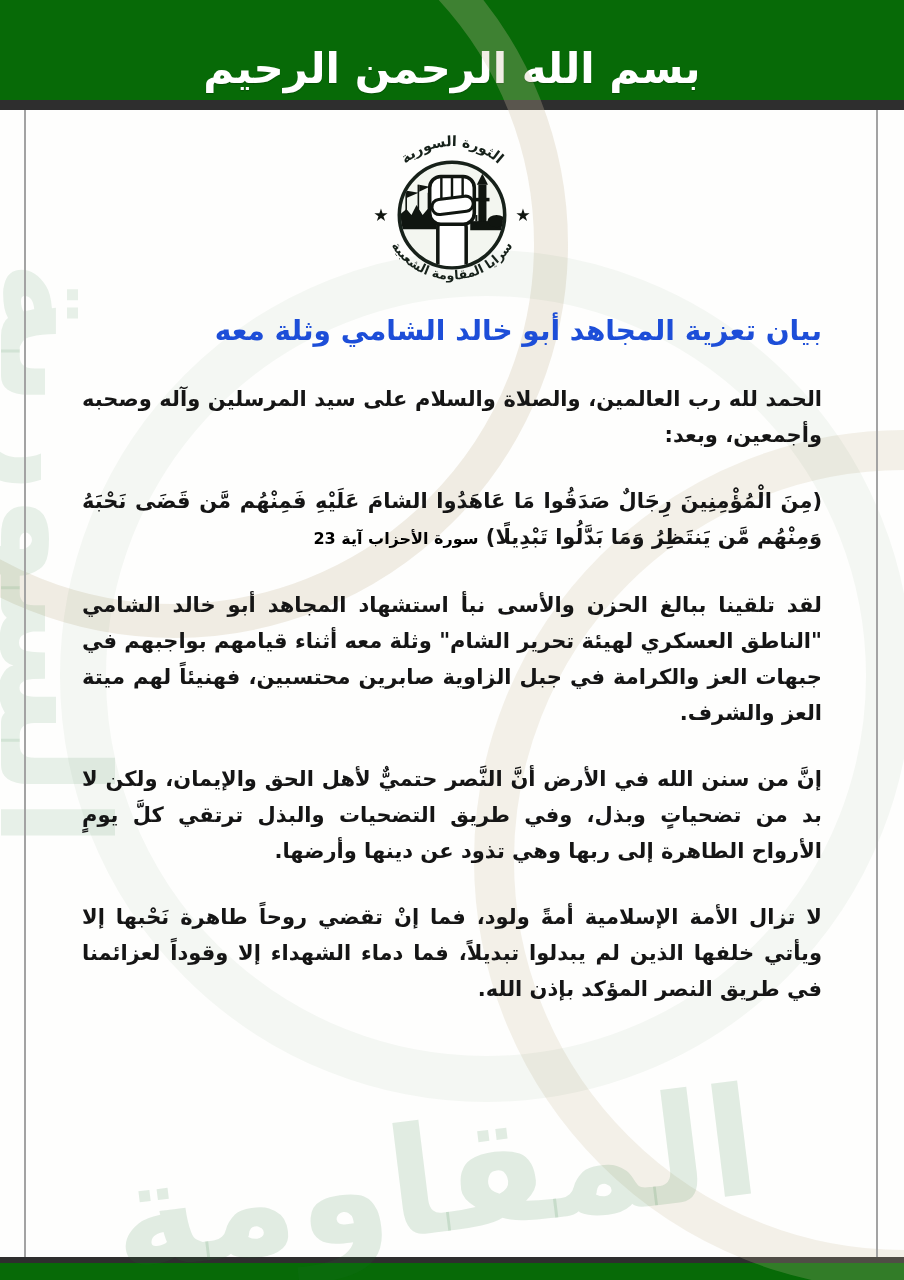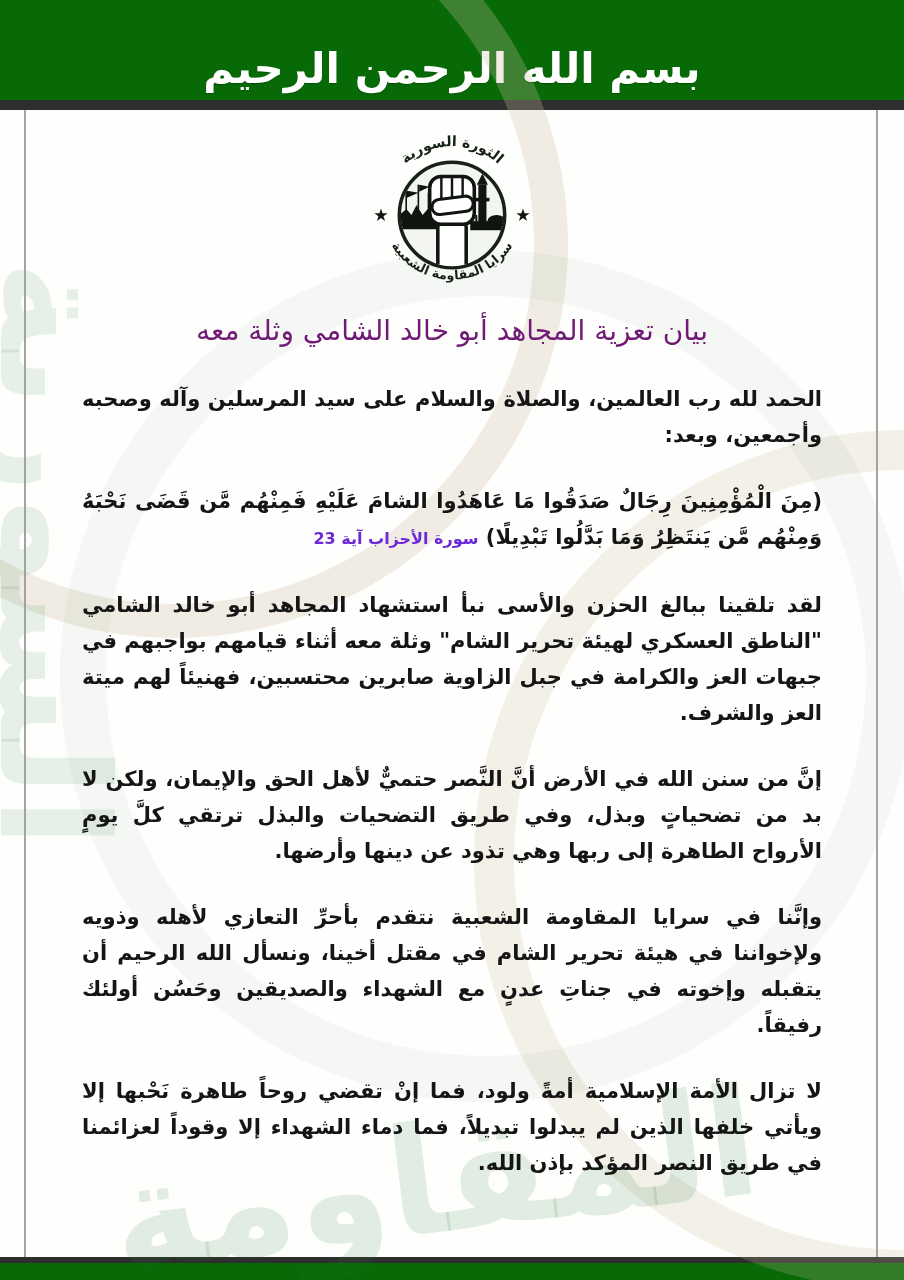--- a/index.html
+++ b/index.html
@@ -65,36 +65,35 @@
     font-size:150px;font-weight:bold;white-space:nowrap;
     color:rgba(28,118,45,0.13);
   }
   .inner{position:relative;z-index:1;width:740px;margin:0 auto;}
   
   .logo-wrap{display:flex;justify-content:center;padding-top:26px;}
   .logo-svg{overflow:visible;}
   
   .doc-title{
     margin-top:26px;
-    text-align:center;
-    color:#701a75;
+    color:#1d4ed8;
     font-size:28px;
-    font-weight:normal;
+    font-weight:bold;
   }
   
   .doc-body p{
     margin:30px 0 0 0;
     font-size:21px;
     font-weight:bold;
     color:#151515;
     line-height:36px;
     text-align:justify;
   }
   .doc-body p.first{margin-top:34px;}
-  .verse .ref{font-size:16px;font-weight:bold;color:#6d28d9;}
+  .verse .ref{font-size:16px;font-weight:bold;color:#000000;}
   
   .bottom-dark{height:6px;background:#2e2e2e;}
   .bottom-green{height:17px;background:#076a07;}
 </style>
 </head>
 <body>
 
 <div class="page">
 
   <div class="banner">
@@ -178,21 +177,20 @@
       <div class="doc-body">
         <p class="first">الحمد لله رب العالمين، والصلاة والسلام على سيد المرسلين وآله وصحبه وأجمعين، وبعد:</p>
 
         <p class="verse">
           <span>(مِنَ الْمُؤْمِنِينَ رِجَالٌ صَدَقُوا مَا عَاهَدُوا الشامَ عَلَيْهِ فَمِنْهُم مَّن قَضَى نَحْبَهُ وَمِنْهُم مَّن يَنتَظِرُ وَمَا بَدَّلُوا تَبْدِيلًا)</span>
           <span class="ref">سورة الأحزاب آية 23</span>
         </p>
 
         <p>لقد تلقينا ببالغ الحزن والأسى نبأ استشهاد المجاهد أبو خالد الشامي "الناطق العسكري لهيئة تحرير الشام" وثلة معه أثناء قيامهم بواجبهم في جبهات العز والكرامة في جبل الزاوية صابرين محتسبين، فهنيئاً لهم ميتة العز والشرف.</p>
         <p>إنَّ من سنن الله في الأرض أنَّ النَّصر حتميٌّ لأهل الحق والإيمان، ولكن لا بد من تضحياتٍ وبذل، وفي طريق التضحيات والبذل ترتقي كلَّ يومٍ الأرواح الطاهرة إلى ربها وهي تذود عن دينها وأرضها.</p>
-        <p>وإنَّنا في سرايا المقاومة الشعبية نتقدم بأحرِّ التعازي لأهله وذويه ولإخواننا في هيئة تحرير الشام في مقتل أخينا، ونسأل الله الرحيم أن يتقبله وإخوته في جناتِ عدنٍ مع الشهداء والصديقين وحَسُن أولئك رفيقاً.</p>
         <p>لا تزال الأمة الإسلامية أمةً ولود، فما إنْ تقضي روحاً طاهرة نَحْبها إلا ويأتي خلفها الذين لم يبدلوا تبديلاً، فما دماء الشهداء إلا وقوداً لعزائمنا في طريق النصر المؤكد بإذن الله.</p>
 
       </div>
 
     </div>
   </div>
 
   <div class="bottom-dark"></div>
   <div class="bottom-green"></div>
 

